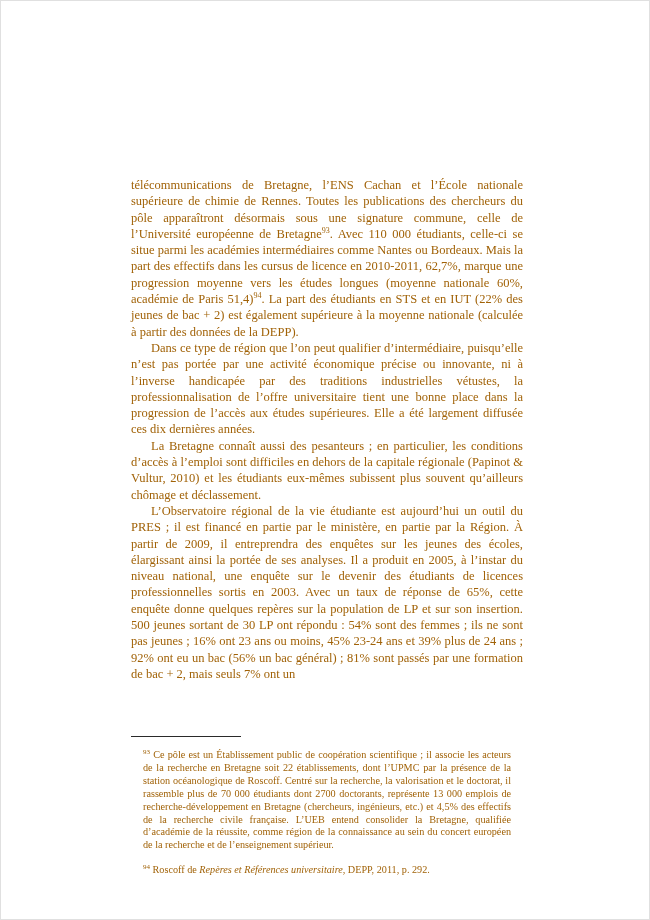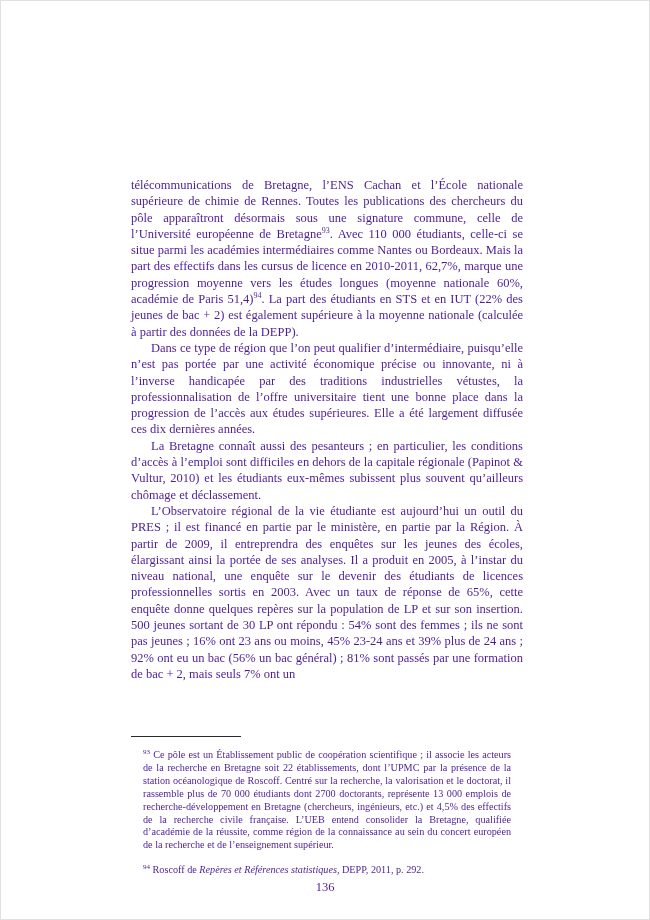--- a/index.html
+++ b/index.html
@@ -8,21 +8,21 @@
     background: #ffffff;
   }
   .page {
     position: relative;
     width: 650px;
     height: 920px;
     background: #ffffff;
     box-sizing: border-box;
     border: 1px solid #e0e0e0;
     font-family: "Liberation Serif", "DejaVu Serif", serif;
-    color: #4c1d95;
+    color: #a16207;
     overflow: hidden;
   }
   .text-block {
     position: absolute;
     left: 130px;
     top: 176px;
     width: 392px;
     font-size: 12.5px;
     line-height: 16.3px;
     text-align: justify;
@@ -77,18 +77,17 @@
   <div class="text-block">
     <p class="para no-indent"><span>télécommunications de Bretagne, l’ENS Cachan et l’École nationale supérieure de chimie de Rennes. Toutes les publications des chercheurs du pôle apparaîtront désormais sous une signature commune, celle de l’Université européenne de Bretagne</span><sup class="fnref">93</sup><span>. Avec 110 000 étudiants, celle-ci se situe parmi les académies intermédiaires comme Nantes ou Bordeaux. Mais la part des effectifs dans les cursus de licence en 2010-2011, 62,7%, marque une progression moyenne vers les études longues (moyenne nationale 60%, académie de Paris 51,4)</span><sup class="fnref">94</sup><span>. La part des étudiants en STS et en IUT (22% des jeunes de bac + 2) est également supérieure à la moyenne nationale (calculée à partir des données de la DEPP).</span></p>
     <p class="para">Dans ce type de région que l’on peut qualifier d’intermédiaire, puisqu’elle n’est pas portée par une activité économique précise ou innovante, ni à l’inverse handicapée par des traditions industrielles vétustes, la professionnalisation de l’offre universitaire tient une bonne place dans la progression de l’accès aux études supérieures. Elle a été largement diffusée ces dix dernières années.</p>
     <p class="para">La Bretagne connaît aussi des pesanteurs ; en particulier, les conditions d’accès à l’emploi sont difficiles en dehors de la capitale régionale (Papinot &amp; Vultur, 2010) et les étudiants eux-mêmes subissent plus souvent qu’ailleurs chômage et déclassement.</p>
     <p class="para">L’Observatoire régional de la vie étudiante est aujourd’hui un outil du PRES ; il est financé en partie par le ministère, en partie par la Région. À partir de 2009, il entreprendra des enquêtes sur les jeunes des écoles, élargissant ainsi la portée de ses analyses. Il a produit en 2005, à l’instar du niveau national, une enquête sur le devenir des étudiants de licences professionnelles sortis en 2003. Avec un taux de réponse de 65%, cette enquête donne quelques repères sur la population de LP et sur son insertion. 500 jeunes sortant de 30 LP ont répondu : 54% sont des femmes ; ils ne sont pas jeunes ; 16% ont 23 ans ou moins, 45% 23-24 ans et 39% plus de 24 ans ; 92% ont eu un bac (56% un bac général) ; 81% sont passés par une formation de bac + 2, mais seuls 7% ont un</p>
   </div>
 
   <div class="footnotes">
     <div class="fn-rule"></div>
     <p class="fn"><sup class="fnref">93</sup><span> Ce pôle est un Établissement public de coopération scientifique ; il associe les acteurs de la recherche en Bretagne soit 22 établissements, dont l’UPMC par la présence de la station océanologique de Roscoff. Centré sur la recherche, la valorisation et le doctorat, il rassemble plus de 70 000 étudiants dont 2700 doctorants, représente 13 000 emplois de recherche-développement en Bretagne (chercheurs, ingénieurs, etc.) et 4,5% des effectifs de la recherche civile française. L’UEB entend consolider la Bretagne, qualifiée d’académie de la réussite, comme région de la connaissance au sein du concert européen de la recherche et de l’enseignement supérieur.</span></p>
-    <p class="fn"><sup class="fnref">94</sup><span> Roscoff de </span><i>Repères et Références statistiques</i><span>, DEPP, 2011, p. 292.</span></p>
+    <p class="fn"><sup class="fnref">94</sup><span> Roscoff de </span><i>Repères et Références universitaire</i><span>, DEPP, 2011, p. 292.</span></p>
   </div>
 
-  <div class="page-number">136</div>
 
 </div>
 
 </body></html>

